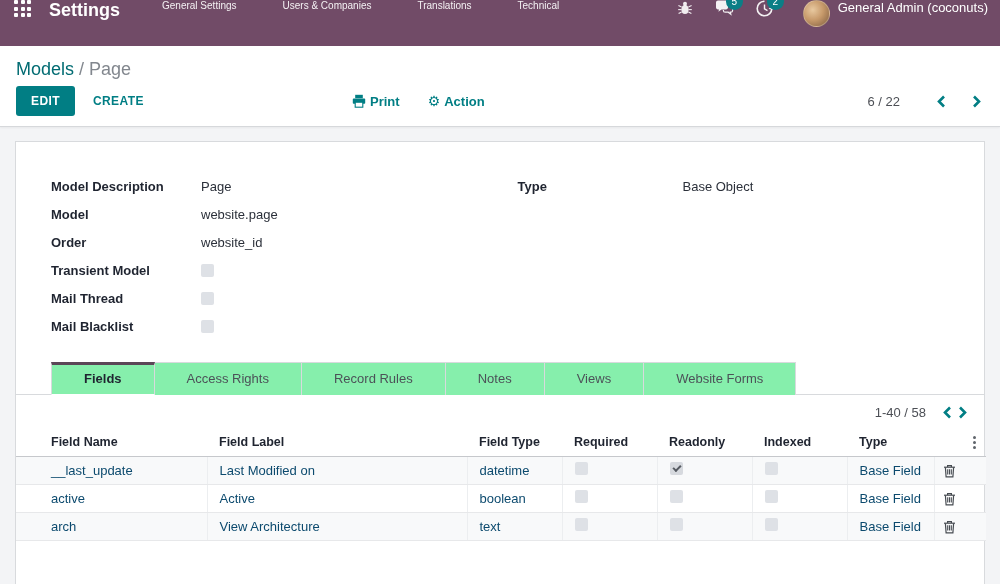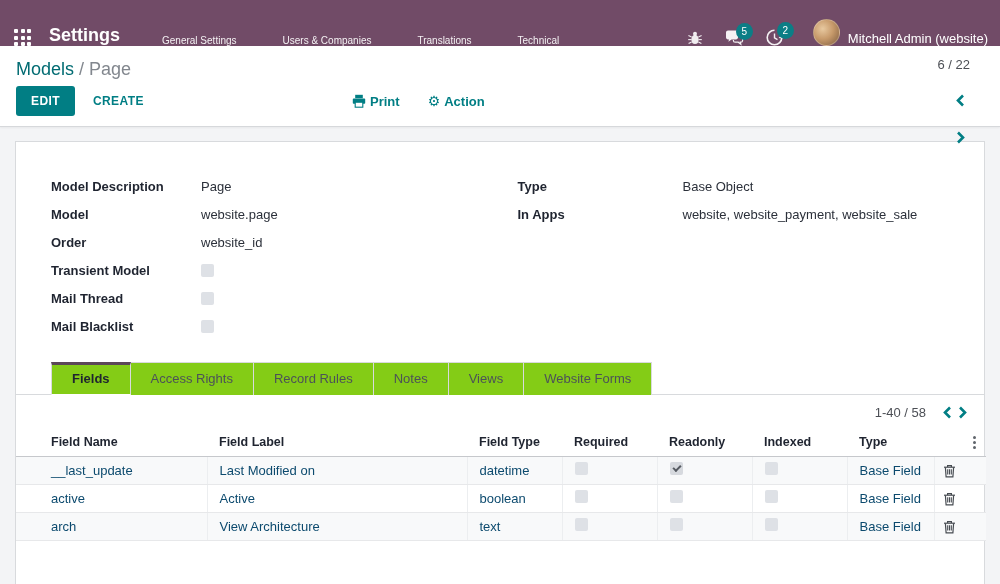--- a/index.html
+++ b/index.html
@@ -1,20 +1,20 @@
 <!DOCTYPE html>
 <html><head>
 <meta charset="utf-8">
 <style>
   * { margin:0; padding:0; box-sizing:border-box; }
   html,body { width:1000px; height:584px; overflow:hidden; background:#f3f4f6;
               font-family:"Liberation Sans", sans-serif; color:#22262e; }
 
   
-  .navbar { height:46px; background:#714B67; display:flex; align-items:flex-end; padding:0 12px 0 14px; }
+  .navbar { height:46px; background:#714B67; display:flex; align-items:flex-start; padding:0 12px 0 14px; }
   .apps-grid { width:17px; height:17px; display:grid; grid-template-columns:repeat(3,4px); grid-template-rows:repeat(3,4px); gap:2.5px; margin-right:18px; cursor:pointer; }
   .apps-grid i { background:#fff; border-radius:1px; }
   .nav-app { color:#fff; font-size:18px; font-weight:bold; margin-right:42px; cursor:pointer; }
   .nav-item { color:rgba(255,255,255,.92); font-size:10px; margin-right:46px; cursor:pointer; white-space:nowrap; }
   .nav-spacer { flex:1; }
   .nav-icon { position:relative; margin-right:22px; cursor:pointer; display:flex; align-items:center; }
   .nav-icon svg { display:block; }
   .badge { position:absolute; top:-7px; left:11px; min-width:17px; height:17px; border-radius:9px;
            background:#0b7e86; color:#fff; font-size:10px; display:flex; align-items:center; justify-content:center; padding:0 4px; }
   .avatar { width:27px; height:27px; border-radius:50%; margin:0 8px 0 8px;
@@ -27,42 +27,42 @@
   .breadcrumb .bc-link { color:#016b72; cursor:pointer; }
   .breadcrumb .bc-sep, .breadcrumb .bc-current { color:#82878e; }
   .cp-row { position:relative; display:flex; align-items:center; padding:8px 16px 14px 16px; height:44px; }
   .btn-edit { background:#017e84; color:#fff; border:none; font-size:12px; font-weight:bold; letter-spacing:.4px;
               padding:8px 15px; border-radius:3px; cursor:pointer; font-family:inherit; }
   .btn-create { background:none; border:none; color:#017e84; font-size:12px; font-weight:bold; letter-spacing:.4px;
                 margin-left:18px; cursor:pointer; font-family:inherit; }
   .cp-center { position:absolute; left:352px; display:flex; align-items:center; gap:28px; }
   .cp-tool { display:flex; align-items:center; gap:4px; color:#017e84; font-size:13px; font-weight:bold; cursor:pointer; }
   .gear-glyph { font-family:"DejaVu Sans", sans-serif; font-size:14px; line-height:1; }
-  .cp-right { margin-left:auto; display:flex; align-items:center; gap:20px;flex-direction:column; }
+  .cp-right { margin-left:auto; display:flex; align-items:center; gap:20px; }
   .pager-text { font-size:13px; color:#4c4f55; margin-right:14px; }
   .pager-btn { cursor:pointer; display:flex; align-items:center; padding:2px; }
 
   
   .sheet { margin:14px 15px 0 15px; background:#fff; border:1px solid #d8dadd; height:520px; padding:30px 0 0 35px; }
 
   .form-grid { display:grid; grid-template-columns:1fr 1fr; }
   .fcol {}
   .frow { display:flex; align-items:center; height:28px; }
   .frow label { width:150px; font-size:13px; font-weight:bold; color:#1f2430; flex:none; }
   .fcol-right .frow label { width:165px; }
   .frow .val { font-size:13px; color:#2b303a; }
   .cb { width:13px; height:13px; background:#dee1e6; border-radius:2px; display:inline-block; position:relative; }
   .cb.checked { background:#d6d9de; }
   .cb.checked::after { content:""; position:absolute; left:3px; top:3px; width:6px; height:3px;
                        border-left:2px solid #555a61; border-bottom:2px solid #555a61; transform:rotate(-45deg); }
 
   
   .tabstrip { display:flex; margin-top:22px; border-bottom:1px solid #d8dadd; margin-left:-35px; padding-left:35px; margin-right:0; }
-  .tab { font-size:13px; color:#4c5258; padding:8px 20px; border:1px solid #d8dadd; border-bottom:none; cursor:pointer;
-         background:#84cc16; margin-bottom:-1px; border-left:none; }
+  .tab { font-size:13px; color:#4c5258; padding:8px 32px; border:1px solid #d8dadd; border-bottom:none; cursor:pointer;
+         background:#86efac; margin-bottom:-1px; border-left:none; }
   .tab:first-child { border-left:1px solid #d8dadd; }
   .tab.active { font-weight:bold; color:#1f2430; border-top:3px solid #5b4657; padding-top:6px; border-bottom:1px solid #fff; }
 
   
   .list-pager { display:flex; justify-content:flex-end; align-items:center; height:34px; padding-right:14px; margin-left:-35px; }
 
   
   .fields-table-wrap { margin-left:-35px; }
   table { border-collapse:collapse; table-layout:fixed; width:970px; font-size:13px; }
   th { text-align:left; font-size:12.5px; font-weight:bold; color:#1f2430; height:27px; padding:0 0 0 12px;
@@ -126,21 +126,21 @@
   <div class="nav-icon">
     <svg width="17" height="17" viewBox="0 0 17 17">
       <path d="M8.5 1.2 a7.3 7.3 0 1 0 7.3 7.3" fill="none" stroke="#fff" stroke-width="1.6" opacity=".92"></path>
       <polygon points="15.8,5.4 12.6,9 16.9,9.4" fill="#fff" opacity=".92"></polygon>
       <polyline points="8.5,4.6 8.5,8.9 11.5,10.6" fill="none" stroke="#fff" stroke-width="1.4" opacity=".92"></polyline>
     </svg>
     <span class="badge">2</span>
   </div>
 
   <div class="avatar"></div>
-  <div class="user-name">Mitchell Admin (website)</div>
+  <div class="user-name">General Admin (coconuts)</div>
 </div>
 
 <div class="control-panel">
   <div class="breadcrumb">
     <span class="bc-link">Models</span><span class="bc-sep"> / </span><span class="bc-current">Page</span>
   </div>
   <div class="cp-row">
     <button class="btn-edit">EDIT</button>
     <button class="btn-create">CREATE</button>
 
@@ -201,24 +201,20 @@
       </div>
       <div class="frow">
         <label>Mail Blacklist</label>
         <span class="cb"></span>
       </div>
     </div>
     <div class="fcol fcol-right">
       <div class="frow">
         <label>Type</label>
         <span class="val">Base Object</span>
-      </div>
-      <div class="frow">
-        <label>In Apps</label>
-        <span class="val">website, website_payment, website_sale</span>
       </div>
     </div>
   </div>
 
   <div class="tabstrip">
     <div class="tab active">Fields</div>
     <div class="tab">Access Rights</div>
     <div class="tab">Record Rules</div>
     <div class="tab">Notes</div>
     <div class="tab">Views</div>

